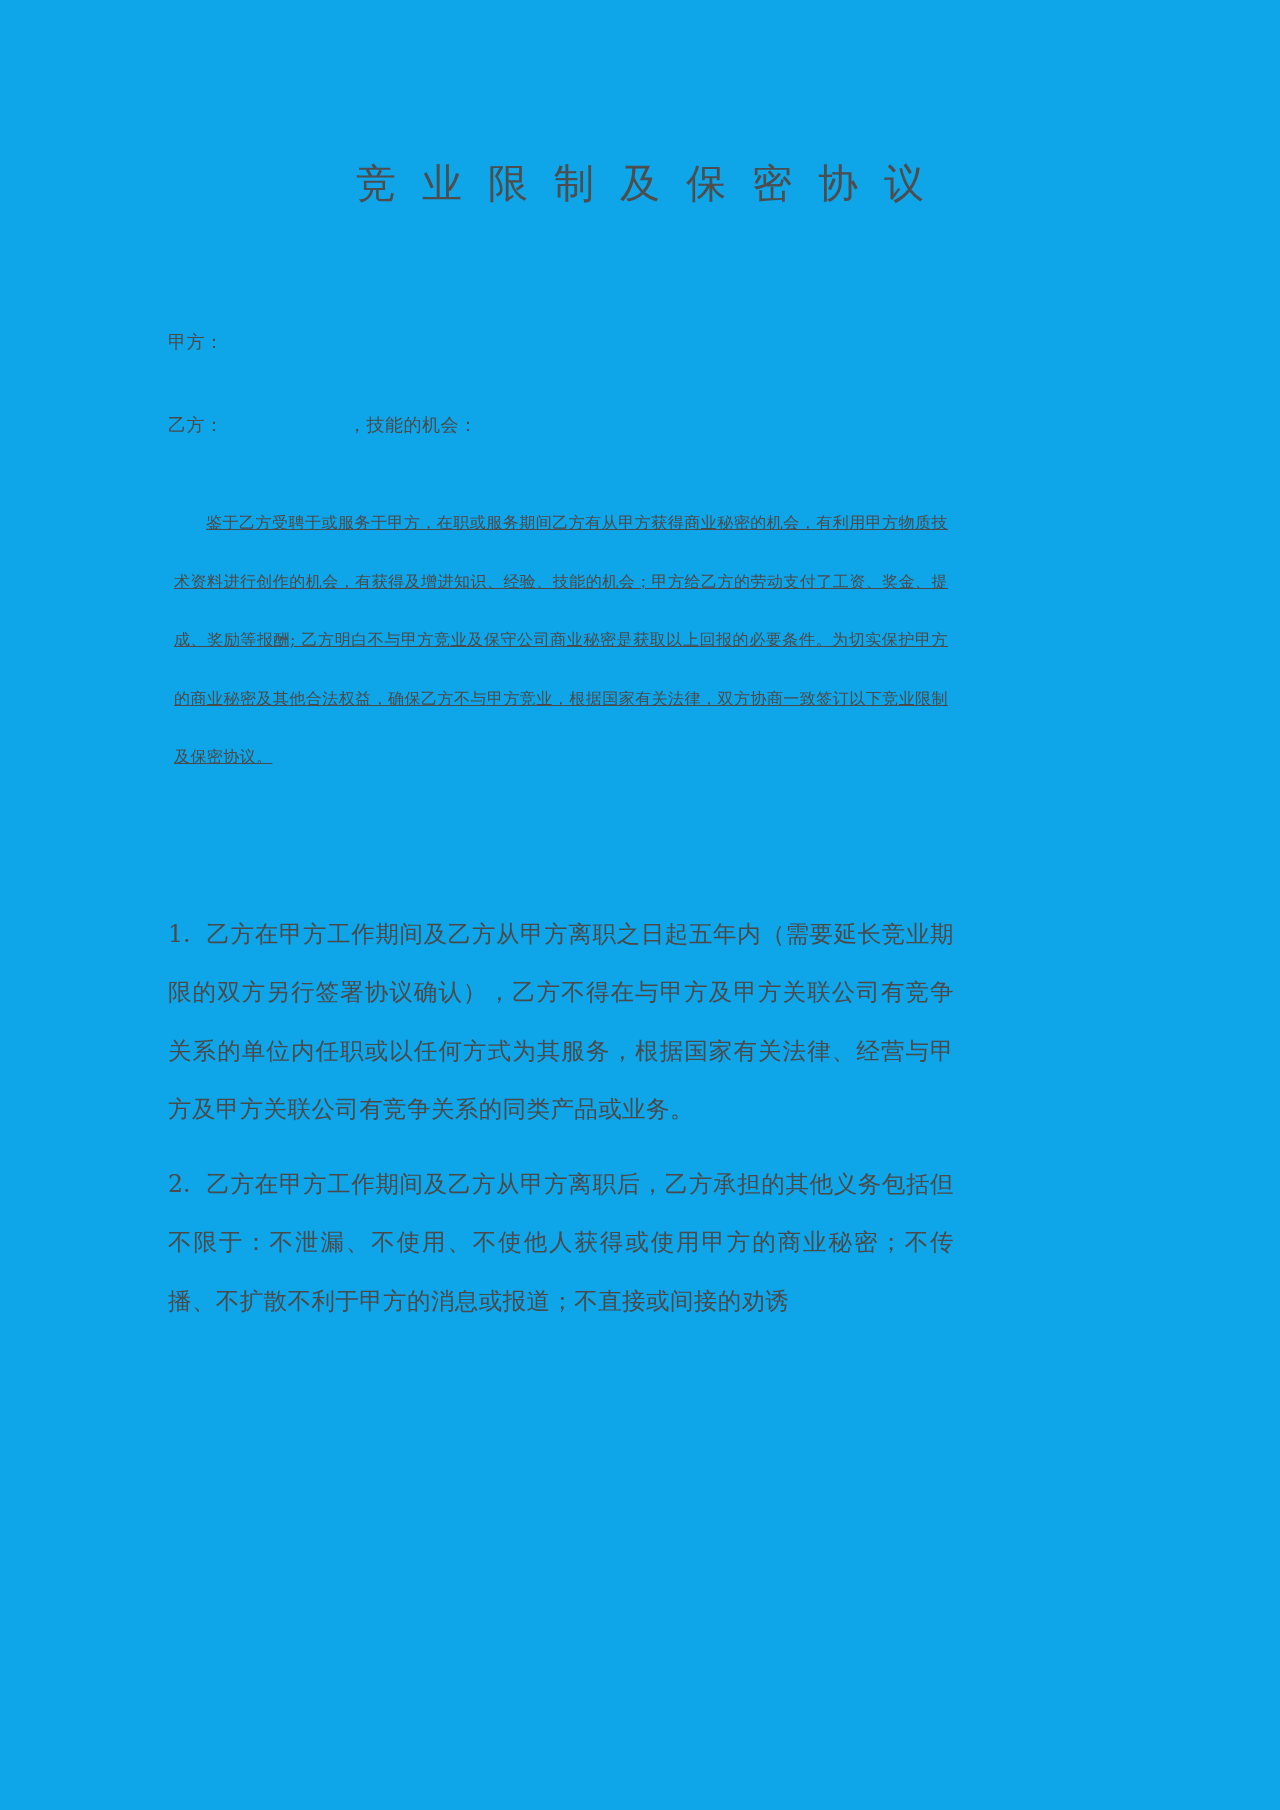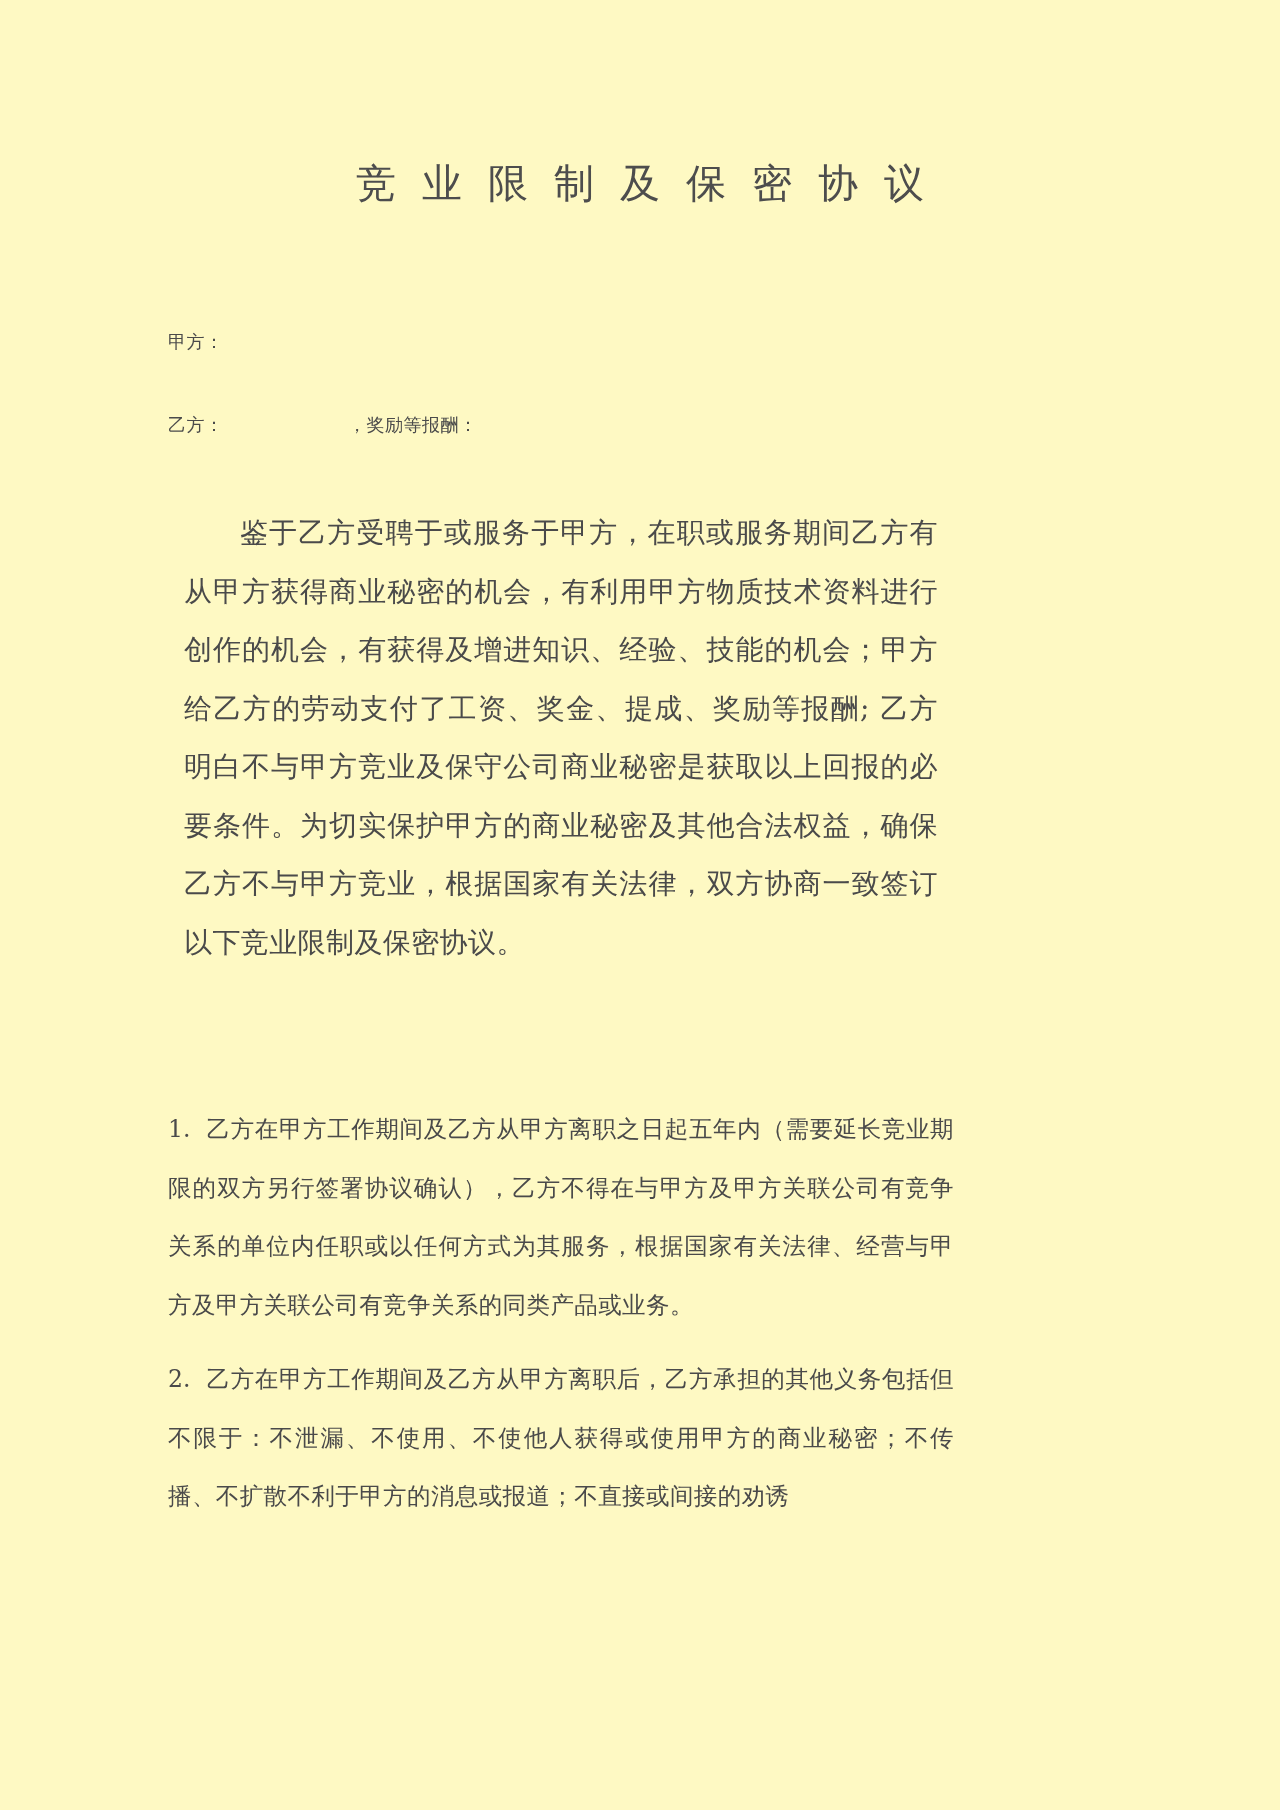--- a/index.html
+++ b/index.html
@@ -13,21 +13,21 @@
     position: relative;
     font-family: "DejaVu Serif", "Liberation Serif", serif;
     color: #4a4a4a;
     overflow: hidden;
   }
 
   
   .page {
     position: absolute;
     inset: 0;
-    background: #fef9c3;
+    background: #0ea5e9;
     padding: 0;
   }
 
   
   .doc-title {
     position: absolute;
     top: 126px;
     left: 0;
     width: 1280px;
     text-align: center;
@@ -50,27 +50,28 @@
 
   .party-line {
     font-size: 18px;
     line-height: 83px;
     color: #4a4a4a;
     white-space: pre;
     letter-spacing: 0.5px;
   }
 
   .para {
-    font-size: 28px;
+    font-size: 16px;
     line-height: 58.5px;
     color: #4a4a4a;
     text-align: justify;
     text-justify: inter-ideograph;
     letter-spacing: 0.4px;
-    margin: 16px;
+    margin: 6px;
+    text-decoration: underline;
   }
 
   .para.indent {
     text-indent: 2em;
   }
 
   .gap-lg { height: 22px; }
   .gap-para { height: 112px; }
   .gap-small { height: 16px; }
 
@@ -92,21 +93,21 @@
 <body>
 
 <div class="page">
 
   <h1 class="doc-title">竞业限制及保密协议</h1>
 
   <div class="body-block">
 
     <div class="party-line">甲方：</div>
 
-    <div class="party-line"><span>乙方：</span><span>                    </span><span>，奖励等报酬：</span></div>
+    <div class="party-line"><span>乙方：</span><span>                    </span><span>，技能的机会：</span></div>
 
     <div class="gap-lg"></div>
 
     <p class="para indent">鉴于乙方受聘于或服务于甲方，在职或服务期间乙方有从甲方获得商业秘密的机会，有利用甲方物质技术资料进行创作的机会，有获得及增进知识、经验、技能的机会；甲方给乙方的劳动支付了工资、奖金、提成、奖励等报酬; 乙方明白不与甲方竞业及保守公司商业秘密是获取以上回报的必要条件。为切实保护甲方的商业秘密及其他合法权益，确保乙方不与甲方竞业，根据国家有关法律，双方协商一致签订以下竞业限制及保密协议。</p>
 
     <div class="gap-para"></div>
 
     <p class="numbered"><span class="num-marker">1.</span>&nbsp;&nbsp;<span>乙方在甲方工作期间及乙方从甲方离职之日起五年内（需要延长竞业期限的双方另行签署协议确认），乙方不得在与甲方及甲方关联公司有竞争关系的单位内任职或以任何方式为其服务，根据国家有关法律、经营与甲方及甲方关联公司有竞争关系的同类产品或业务。</span></p>
 
     <div class="gap-small"></div>

